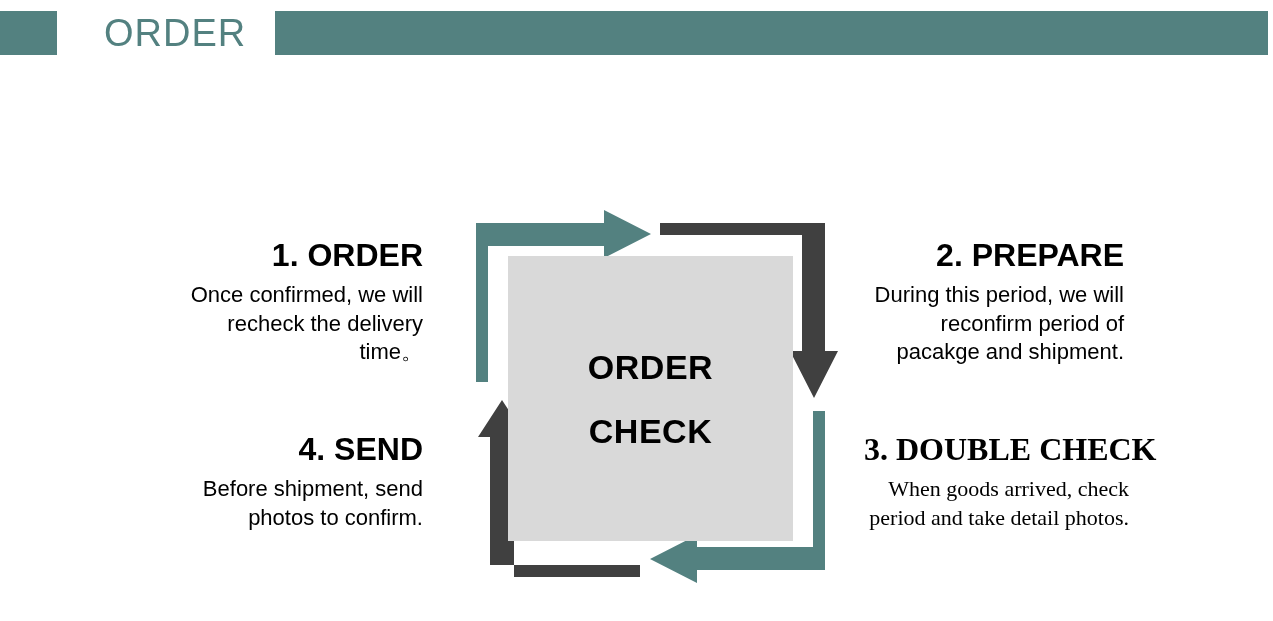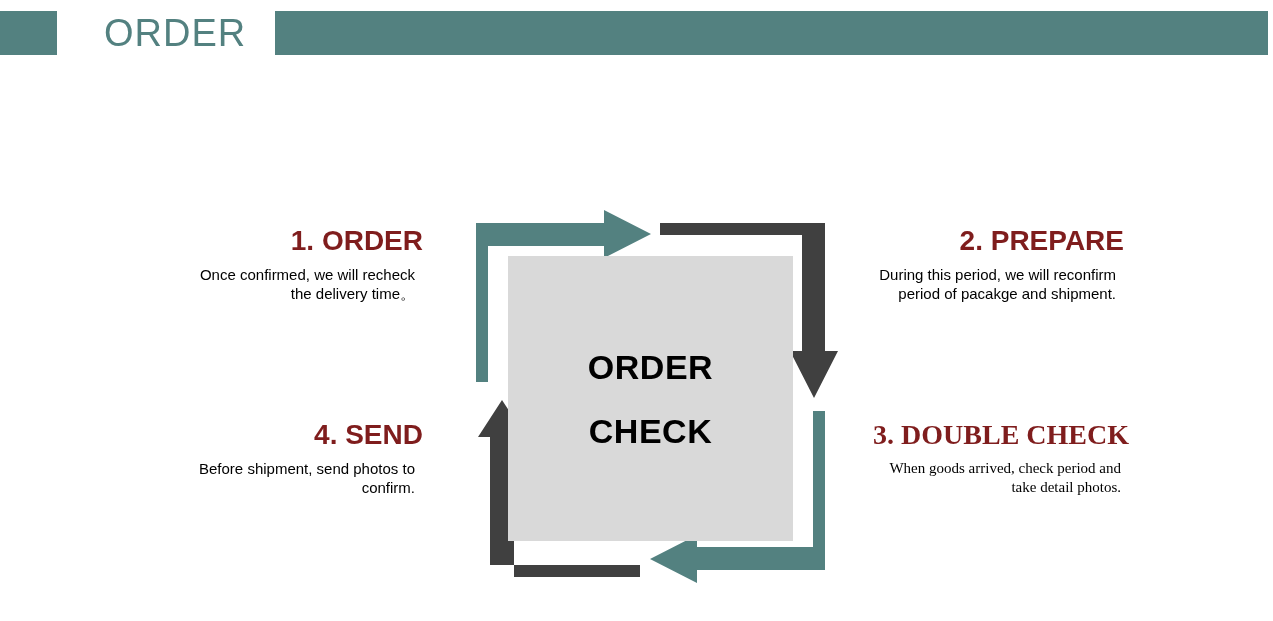--- a/index.html
+++ b/index.html
@@ -74,33 +74,33 @@
     letter-spacing: 0.5px;
     line-height: 1.0;
   }
   .center-line.first { margin-bottom: 30px; }
 
   
   .step {
     position: absolute;
   }
   .step-title {
-    font-size: 28px;
+    font-size: 32px;
     font-weight: bold;
-    color: #7f1d1d;
-    margin: 0 0 8px 0;
+    color: #000000;
+    margin: 12px 0 8px 0;
     line-height: 1.1;
     white-space: nowrap;
   }
   .step-body {
-    font-size: 15px;
+    font-size: 22px;
     font-weight: normal;
     color: #000000;
     line-height: 1.30;
-    margin: 8px;
+    margin: 0;
   }
 
   .align-right { text-align: right; }
   .align-left  { text-align: right; }
 
   #step-1 { left: 168px; top: 226px; width: 255px; }
   #step-2 { left: 864px; top: 226px; width: 260px; }
   #step-4 { left: 168px; top: 420px; width: 255px; }
   #step-3 { left: 864px; top: 420px; width: 265px; font-family: Liberation Serif, serif; }
 </style>

